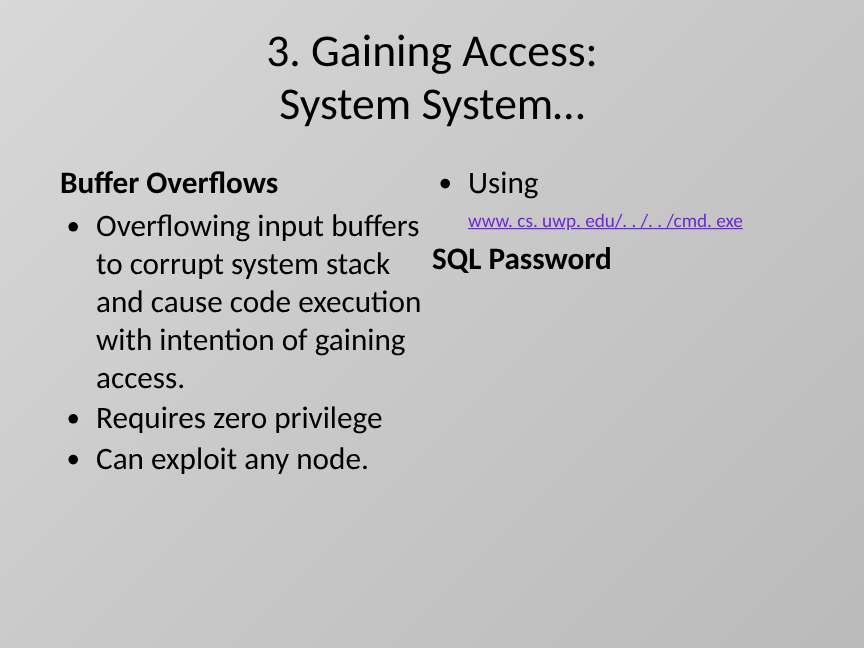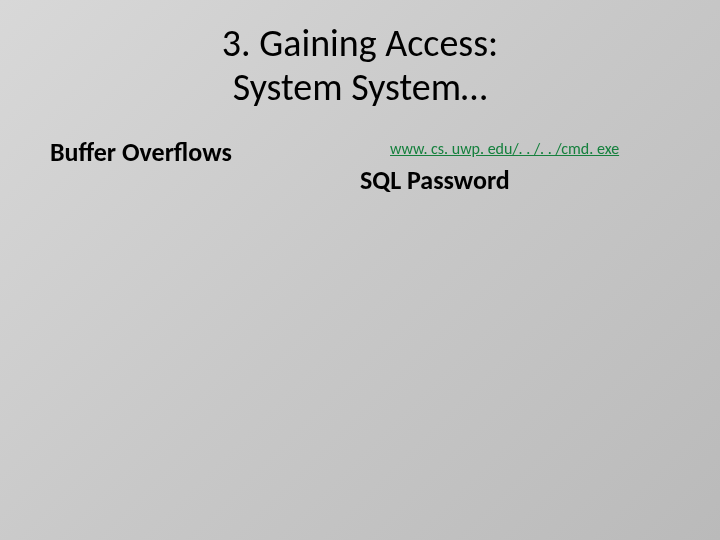--- a/index.html
+++ b/index.html
@@ -46,21 +46,21 @@
     margin: 0 0 6px 0;
     padding-left: 30px;
   }
   ul.bullets li {
     font-size: 26px;
     font-weight: 400;
     line-height: 1.22;
     margin-bottom: 2px;
   }
   .link {
-    color: #15803d;
+    color: #6d28d9;
     text-decoration: underline;
     font-size: 16px;
     display: block;
     margin: 2px 0 6px 30px;
     line-height: 1.2;
   }
 </style>
 </head>
 <body>
 
@@ -68,23 +68,31 @@
 
   <h1 class="title">
     <span>3. Gaining Access:</span><br>
     <span>System System…</span>
   </h1>
 
   <div class="columns">
 
     <div class="col">
       <div class="section-heading">Buffer Overflows</div>
+      <ul class="bullets">
+        <li>Overflowing input buffers to corrupt system stack and cause code execution with intention of gaining access.</li>
+        <li>Requires zero privilege</li>
+        <li>Can exploit any node.</li>
+      </ul>
     </div>
 
     <div class="col">
+      <ul class="bullets">
+        <li>Using</li>
+      </ul>
       <a class="link">www. cs. uwp. edu/. . /. . /cmd. exe</a>
 
 
       <div class="section-heading spaced">SQL Password</div>
     </div>
 
   </div>
 </div>
 
 </body></html>

